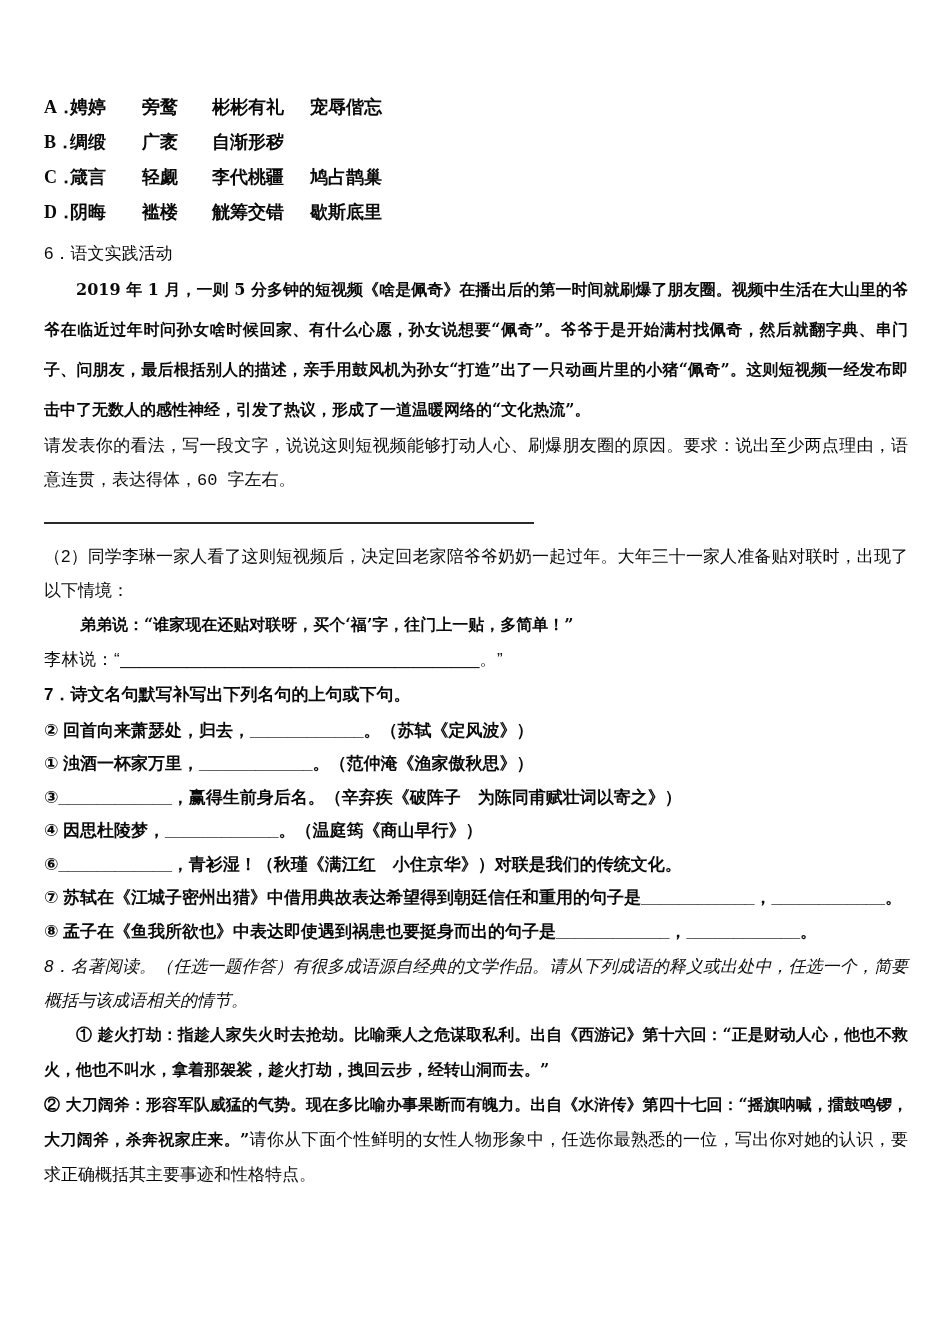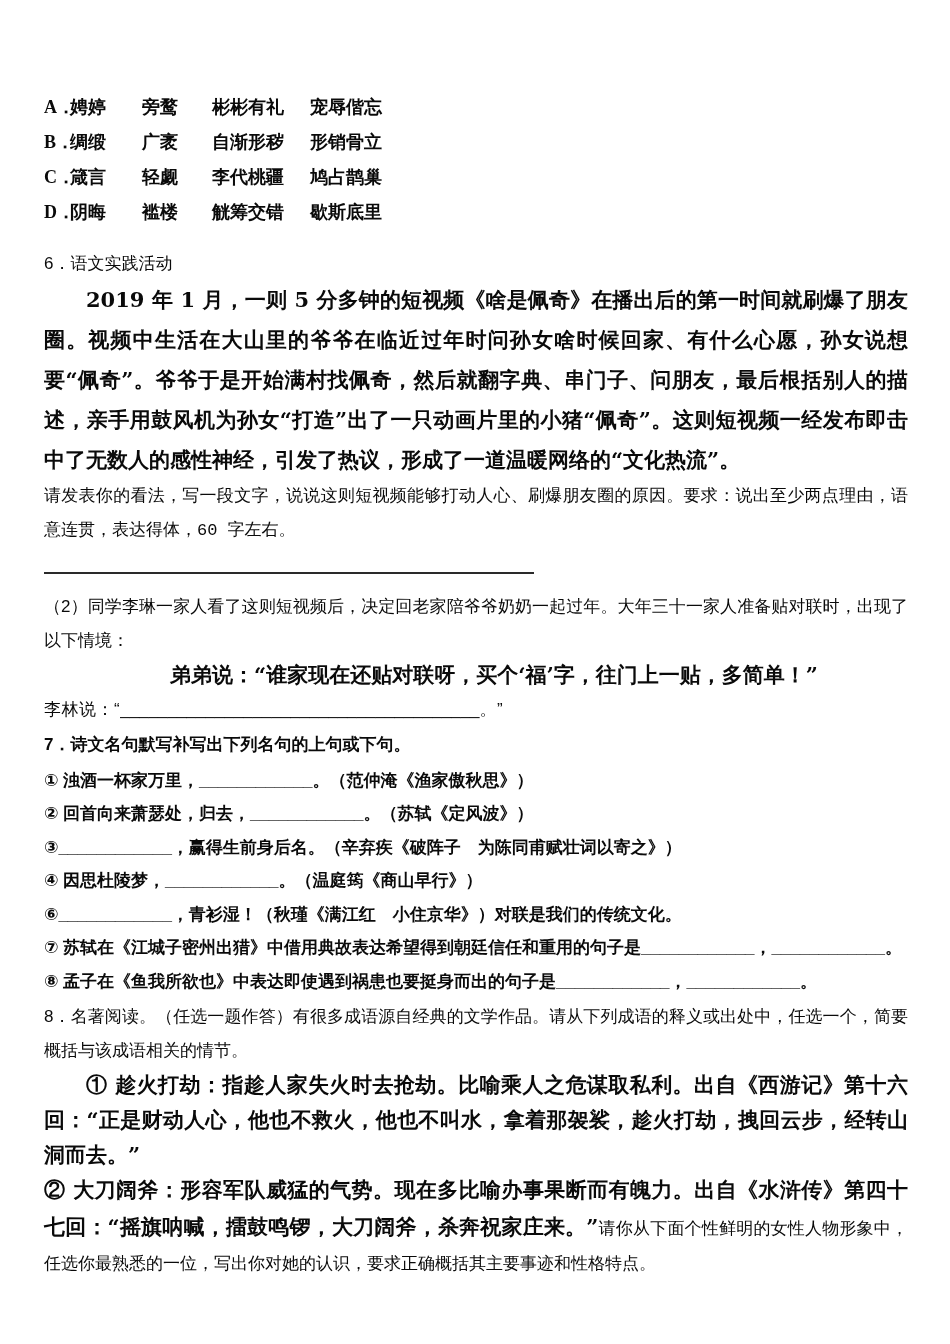--- a/index.html
+++ b/index.html
@@ -18,38 +18,38 @@
   .options { font-family: "Liberation Serif", "DejaVu Serif", serif; font-weight: bold; font-size: 18px; }
   .option-row {
     display: grid;
     grid-template-columns: 26px 72px 70px 98px auto;
     align-items: center;
     height: 35px;
     line-height: 35px;
   }
   
   .hei { font-family: "Liberation Sans", "DejaVu Sans", sans-serif; font-weight: 500; font-size: 17px; }
-  .stem { line-height: 32px; margin-top: 18px; }
+  .stem { line-height: 32px; margin-top: 8px; }
   
-  .kai { font-family: "DejaVu Serif", "Liberation Serif", serif; font-weight: bold; font-size: 21px; }
+  .kai { font-family: "DejaVu Serif", "Liberation Serif", serif; font-weight: bold; font-size: 16px; }
   .narrative { line-height: 40px; text-align: justify; text-indent: 2em; }
   .prompt { line-height: 34px; text-align: justify; font-family: Liberation Mono, monospace; }
   .answer-blank {
     width: 490px;
     height: 22px;
     border-bottom: 2px solid #2a2a2a;
     margin-top: 4px;
     margin-bottom: 10px;
   }
   .part2 { line-height: 34px; text-align: justify; margin-top: 16px; }
-  .dialogue { line-height: 34px; padding-left: 36px; text-align: center; }
+  .dialogue { line-height: 34px; padding-left: 36px; }
   .lilin { line-height: 36px; letter-spacing: 0.5px; }
   .q7-item { line-height: 33.5px; font-weight: bold; }
   .q7-list { margin-top: 2px; }
-  .q8-title { line-height: 33.5px; text-align: justify; margin-top: 2px; }
+  .q8-title { line-height: 33.5px; text-align: justify; margin-top: 2px; font-style: italic; }
   .idiom { line-height: 35px; text-align: justify; }
   .idiom-1 { text-indent: 2em; }
   .blank-text { letter-spacing: 0; text-align: right; }
 </style>
 </head>
 <body>
 
 <div class="page">
 
   <div class="options">
@@ -58,21 +58,20 @@
       <span>娉婷</span>
       <span>旁鹜</span>
       <span>彬彬有礼</span>
       <span>宠辱偕忘</span>
     </div>
     <div class="option-row">
       <span>B．</span>
       <span>绸缎</span>
       <span>广袤</span>
       <span>自渐形秽</span>
-      <span>形销骨立</span>
     </div>
     <div class="option-row">
       <span>C．</span>
       <span>箴言</span>
       <span>轻觑</span>
       <span>李代桃疆</span>
       <span>鸠占鹊巢</span>
     </div>
     <div class="option-row">
       <span>D．</span>
@@ -89,22 +88,22 @@
     <p class="hei prompt">请发表你的看法，写一段文字，说说这则短视频能够打动人心、刷爆朋友圈的原因。要求：说出至少两点理由，语意连贯，表达得体，60 字左右。</p>
     <div class="answer-blank"></div>
     <p class="hei part2">（2）同学李琳一家人看了这则短视频后，决定回老家陪爷爷奶奶一起过年。大年三十一家人准备贴对联时，出现了以下情境：</p>
     <p class="kai dialogue">弟弟说：“谁家现在还贴对联呀，买个‘福’字，往门上一贴，多简单！”</p>
     <p class="hei lilin"><span>李林说：“</span><span class="blank-text">______________________________________</span><span>。”</span></p>
   </div>
 
   <div>
     <div class="hei q7-item">7．诗文名句默写补写出下列名句的上句或下句。</div>
     <div class="q7-list">
+      <div class="hei q7-item">② 回首向来萧瑟处，归去，____________。（苏轼《定风波》）</div>
       <div class="hei q7-item">① 浊酒一杯家万里，____________。（范仲淹《渔家傲秋思》）</div>
-      <div class="hei q7-item">② 回首向来萧瑟处，归去，____________。（苏轼《定风波》）</div>
       <div class="hei q7-item">③____________，赢得生前身后名。（辛弃疾《破阵子　为陈同甫赋壮词以寄之》）</div>
       <div class="hei q7-item">④ 因思杜陵梦，____________。（温庭筠《商山早行》）</div>
       <div class="hei q7-item">⑥____________，青衫湿！（秋瑾《满江红　小住京华》）对联是我们的传统文化。</div>
       <div class="hei q7-item">⑦ 苏轼在《江城子密州出猎》中借用典故表达希望得到朝廷信任和重用的句子是____________，____________。</div>
       <div class="hei q7-item">⑧ 孟子在《鱼我所欲也》中表达即使遇到祸患也要挺身而出的句子是____________，____________。</div>
     </div>
   </div>
 
   <div>
     <div class="hei q8-title">8．名著阅读。（任选一题作答）有很多成语源自经典的文学作品。请从下列成语的释义或出处中，任选一个，简要概括与该成语相关的情节。</div>

